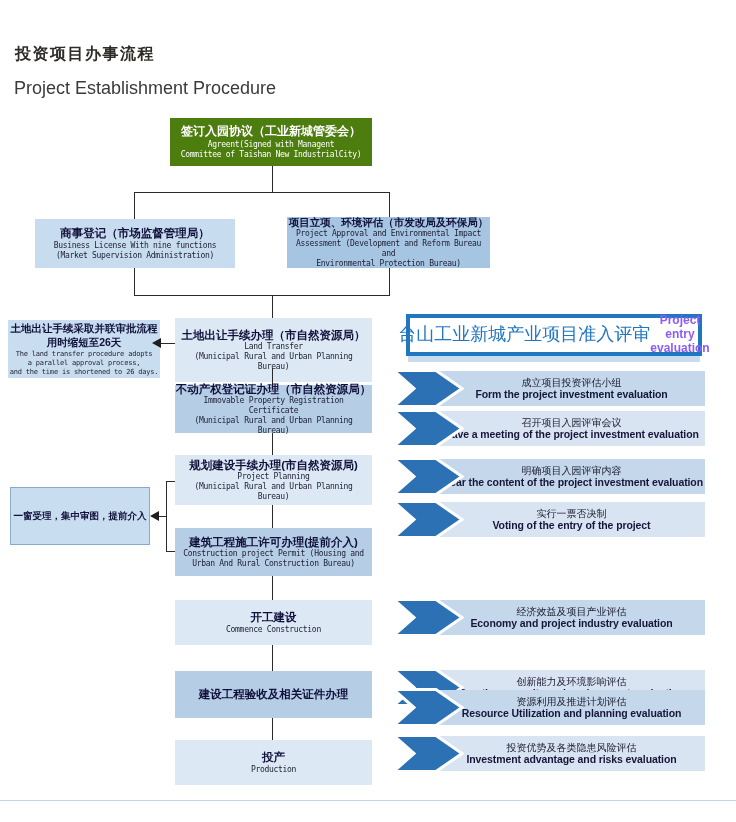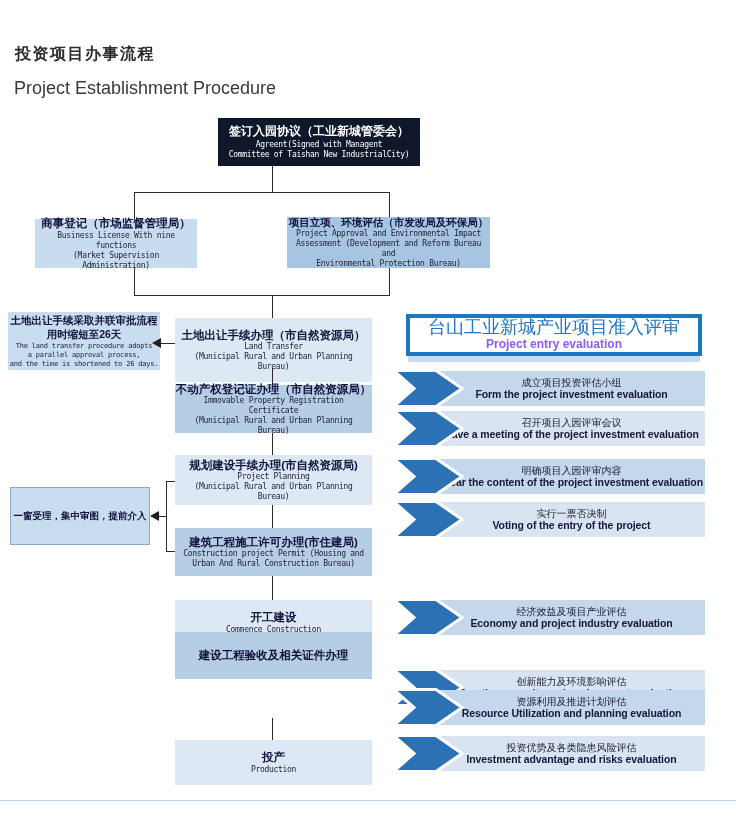--- a/index.html
+++ b/index.html
@@ -7,40 +7,40 @@
   .canvas { position:relative; width:736px; height:822px; background:#ffffff; overflow:hidden; }
 
   .title-zh { position:absolute; left:15px; top:44px; font-size:16px; font-weight:bold; color:#2f2b27; letter-spacing:1.5px; }
   .title-en { position:absolute; left:14px; top:78px; font-size:18px; color:#3a3a3a; }
 
   .box { position:absolute; display:flex; flex-direction:column; justify-content:center; align-items:center; text-align:center; padding:2px; }
   .box .zh { font-weight:bold; font-size:11.5px; color:#10103a; line-height:1.3; white-space:nowrap; }
   .box .en { font-family:"DejaVu Sans Mono",monospace; font-size:8px; color:#1c1c30; white-space:pre-line; line-height:1.25; letter-spacing:-0.3px; }
   .zh-sm { font-size:10.5px !important; }
 
-  .top-box { background:#0f172a;margin-left:48px; }
+  .top-box { background:#4d7c0f; }
   .top-box .zh { color:#ffffff; font-size:12px; }
   .top-box .en { color:#ffffff; }
 
   .light-box  { background:#DCE9F5; }
   .medium-box { background:#B5CDE5; }
   .row-left   { background:#C8DCEF; }
   .row-right  { background:#A6C5E2; }
 
   .note { position:absolute; background:#C9DDF0; display:flex; flex-direction:column; justify-content:center; align-items:center; text-align:center; }
   .note .zh { font-weight:bold; font-size:10.5px; color:#10103a; line-height:1.35; white-space:pre-line; }
   .note .en { font-family:"DejaVu Sans Mono",monospace; font-size:7px; color:#222233; white-space:pre-line; line-height:1.3; letter-spacing:-0.2px; }
   .note2 { border:1px solid #86A9CC; }
   .note2 .zh { font-size:9.5px; white-space:nowrap; }
 
   .vl { position:absolute; width:1px; background:#2a2a2a; }
   .hl { position:absolute; height:1px; background:#2a2a2a; }
   .arrow-left { position:absolute; width:0; height:0; border-top:5px solid transparent; border-bottom:5px solid transparent; border-right:9px solid #1f1f1f; }
 
-  .eval-header { position:absolute; left:406px; width:296px; height:42px; background:#ffffff; border:4px solid #2176C0; display:flex; flex-direction:column; justify-content:center; align-items:center; text-align:center; box-shadow:0 8px 0 -2px #C9DCEF; }
+  .eval-header { position:absolute; left:406px; width:296px; height:42px; background:#ffffff; border:4px solid #2176C0; display:flex; flex-direction:row; justify-content:center; align-items:center; text-align:center; box-shadow:0 8px 0 -2px #C9DCEF; }
   .eval-header .zh { color:#2176C0; font-size:18px; line-height:1.1; white-space:nowrap; }
   .eval-header .en { color:#8b5cf6; font-weight:bold; font-size:12px; line-height:1.15; }
 
   .chev-item { position:absolute; left:392px; width:313px; height:35px; }
   .chev-item .bar { position:absolute; left:46px; right:0; top:0; bottom:0; display:flex; flex-direction:column; justify-content:center; align-items:center; text-align:center; }
   .shade-a { background:#C4D7EB; }
   .shade-b { background:#D9E4F2; }
   .bar-zh { font-size:10px; color:#1b1b30; line-height:1.15; white-space:nowrap; }
   .bar-en { font-size:10.5px; font-weight:bold; color:#16163a; line-height:1.15; letter-spacing:-0.1px; white-space:nowrap; }
   .chev-svg { position:absolute; left:0; top:-2px; width:72px; height:39px; }
@@ -59,21 +59,21 @@
     <div class="zh">签订入园协议（工业新城管委会）</div>
     <div class="en">Agreent(Signed with Managent
 Committee of Taishan New IndustrialCity)</div>
   </div>
 
   <div class="vl" style="left:272px; top:166px; height:26px;"></div>
   <div class="hl" style="left:134px; top:192px; width:256px;"></div>
   <div class="vl" style="left:134px; top:192px; height:27px;"></div>
   <div class="vl" style="left:389px; top:192px; height:25px;"></div>
 
-  <div class="box row-left" style="left:35px; top:219px; width:162px; height:49px;">
+  <div class="box row-left" style="left:35px; top:219px; width:200px; height:49px;">
     <div class="zh">商事登记（市场监督管理局）</div>
     <div class="en">Business License With nine functions
 (Market Supervision Administration)</div>
   </div>
   <div class="box row-right" style="left:287px; top:217px; width:203px; height:51px;">
     <div class="zh zh-sm">项目立项、环境评估（市发改局及环保局）</div>
     <div class="en">Project Approval and Environmental Impact
 Assessment (Development and Reform Bureau and
 Environmental Protection Bureau)</div>
   </div>
@@ -98,43 +98,43 @@
   <div class="vl" style="left:272px; top:433px; height:22px;"></div>
 
   <div class="box light-box" style="left:175px; top:455px; width:197px; height:50px;">
     <div class="zh">规划建设手续办理(市自然资源局)</div>
     <div class="en">Project Planning
 (Municipal Rural and Urban Planning Bureau)</div>
   </div>
   <div class="vl" style="left:272px; top:505px; height:23px;"></div>
 
   <div class="box medium-box" style="left:175px; top:528px; width:197px; height:48px;">
-    <div class="zh">建筑工程施工许可办理(市住建局)</div>
+    <div class="zh">建筑工程施工许可办理(提前介入)</div>
     <div class="en">Construction project Permit (Housing and
 Urban And Rural Construction Bureau)</div>
   </div>
   <div class="vl" style="left:272px; top:576px; height:24px;"></div>
 
   <div class="box light-box" style="left:175px; top:600px; width:197px; height:45px;">
     <div class="zh">开工建设</div>
     <div class="en">Commence Construction</div>
   </div>
   <div class="vl" style="left:272px; top:645px; height:26px;"></div>
 
-  <div class="box medium-box" style="left:175px; top:632px; width:197px; height:47px;">
+  <div class="box medium-box" style="left:175px; top:671px; width:197px; height:47px;">
     <div class="zh">建设工程验收及相关证件办理</div>
   </div>
   <div class="vl" style="left:272px; top:718px; height:22px;"></div>
 
   <div class="box light-box" style="left:175px; top:740px; width:197px; height:45px;">
     <div class="zh">投产</div>
     <div class="en">Production</div>
   </div>
 
-  <div class="note" style="left:8px; top:312px; width:152px; height:58px;">
+  <div class="note" style="left:8px; top:320px; width:152px; height:58px;">
     <div class="zh">土地出让手续采取并联审批流程
 用时缩短至26天</div>
     <div class="en">The land transfer procedure adopts
 a parallel approval process,
 and the time is shortened to 26 days.</div>
   </div>
   <div class="hl" style="left:161px; top:343px; width:14px;"></div>
   <div class="arrow-left" style="left:152px; top:338px;"></div>
 
   <div class="note note2" style="left:10px; top:487px; width:140px; height:58px;">

